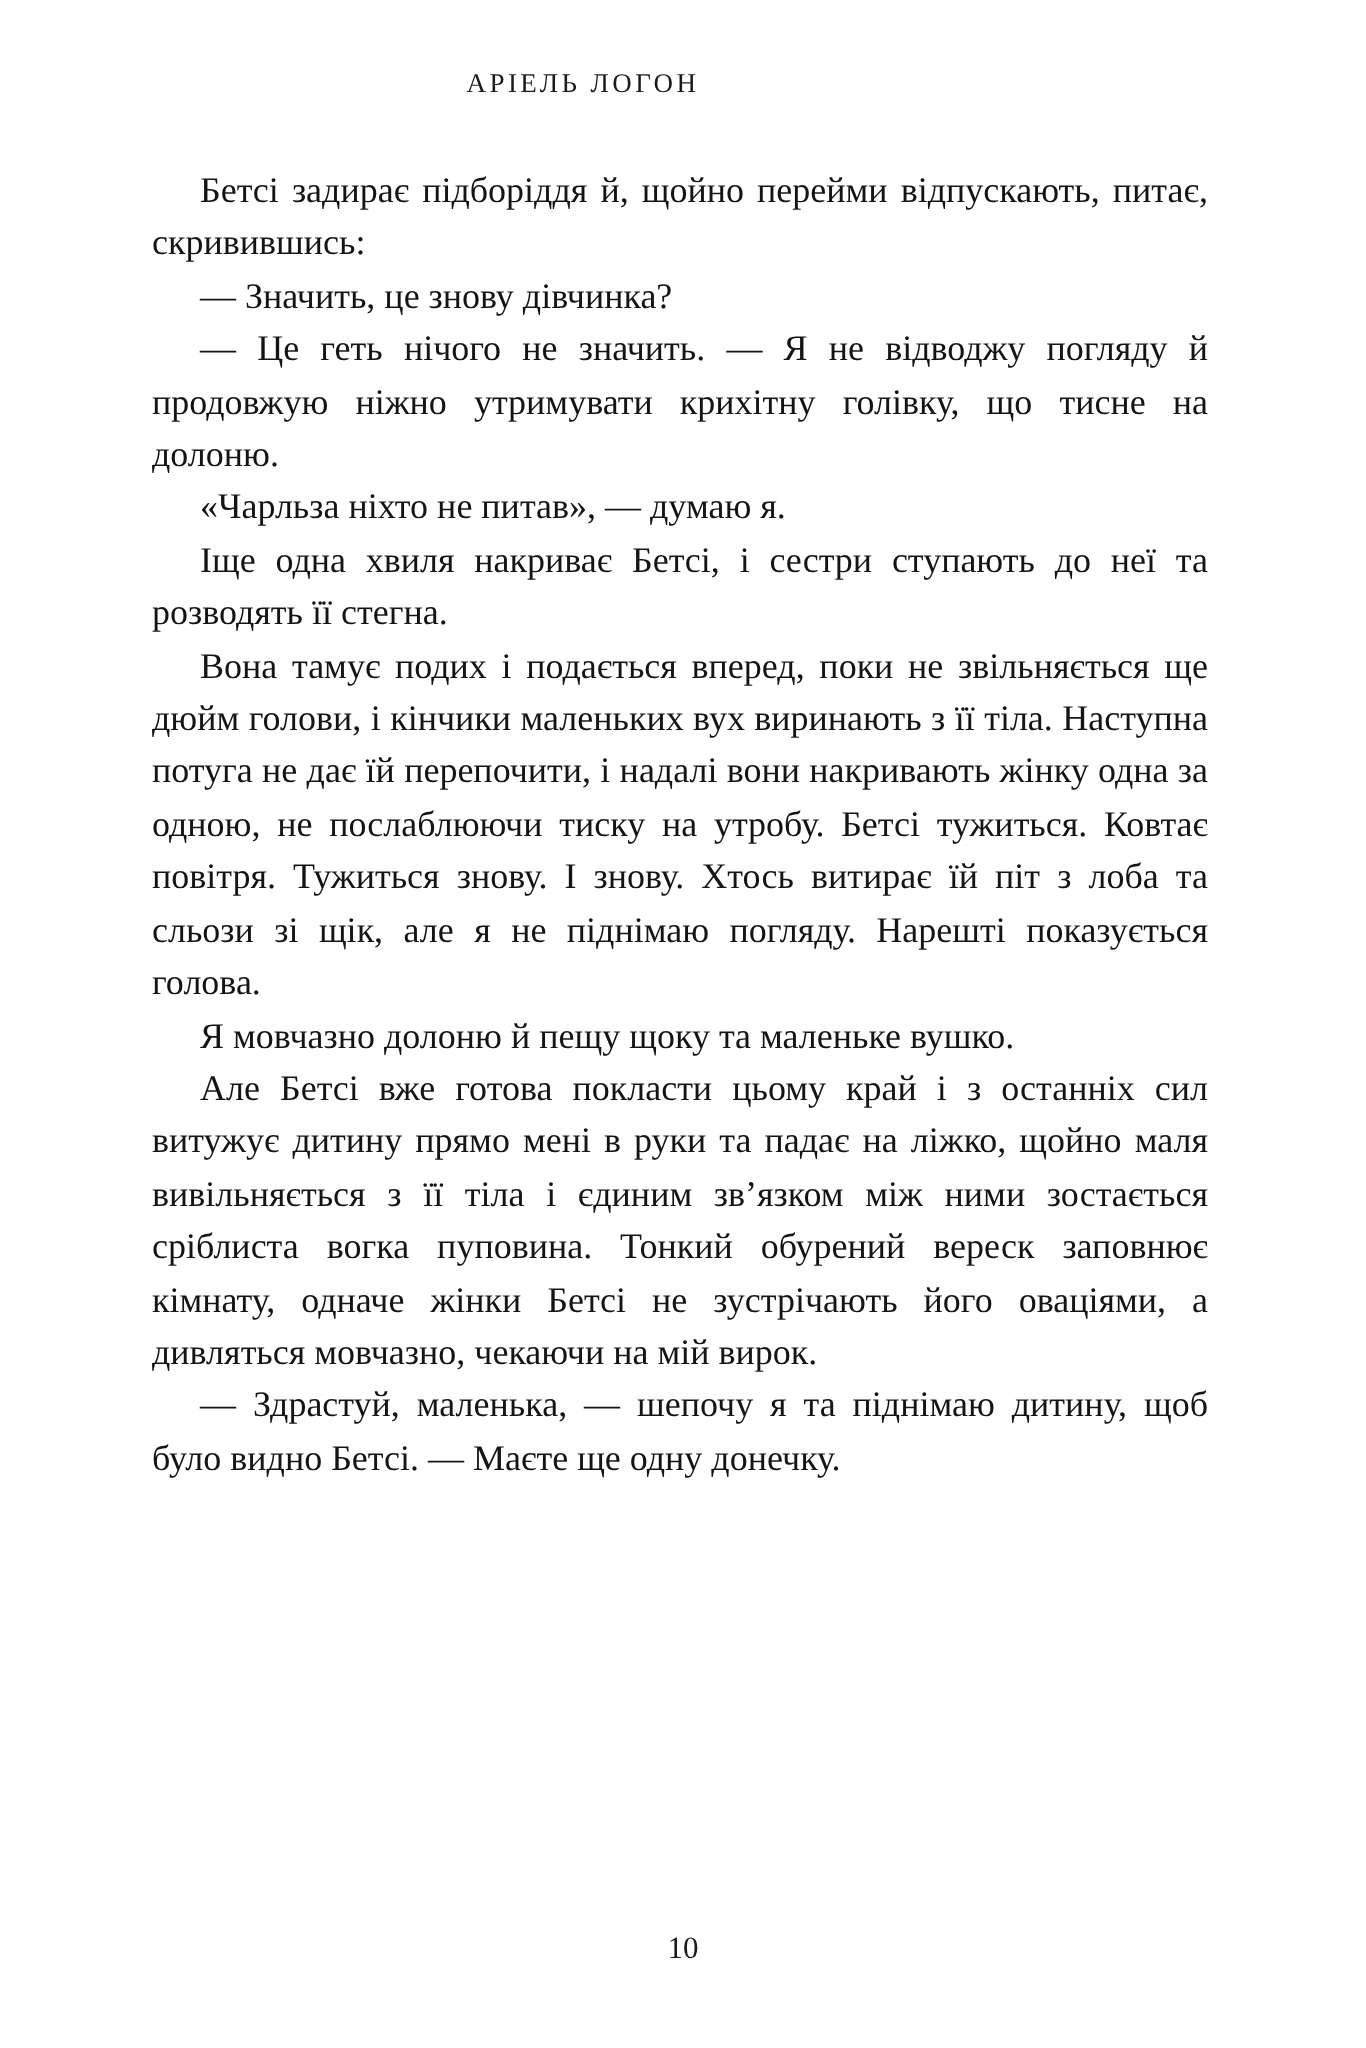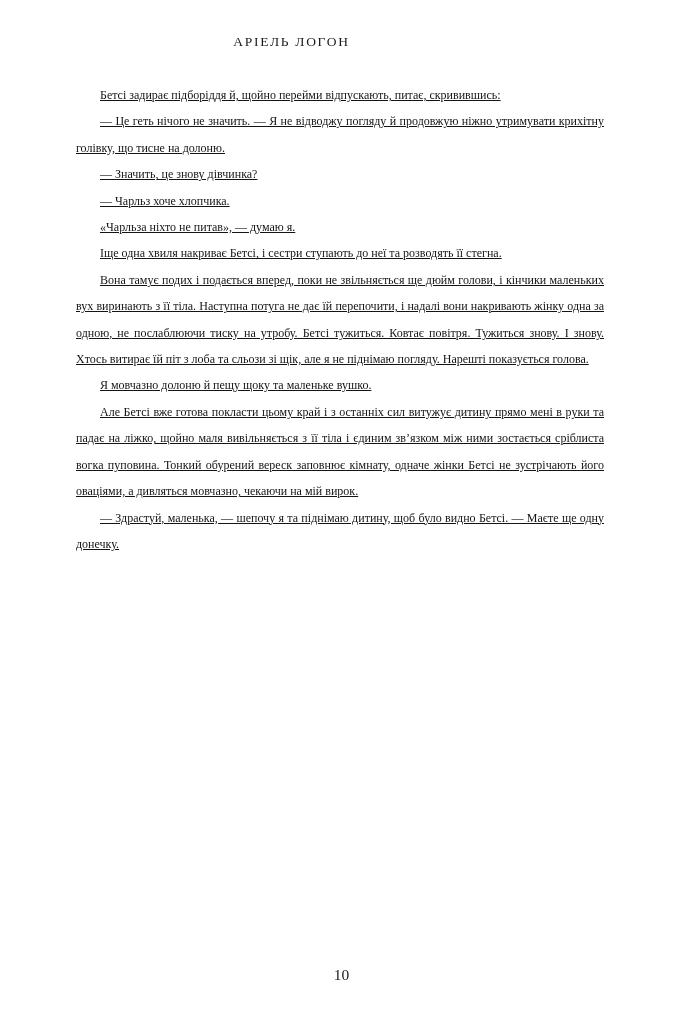--- a/index.html
+++ b/index.html
@@ -28,27 +28,26 @@
     letter-spacing: 1.7px;
     font-variant: small-caps;
     text-transform: uppercase;
     color: #1a1a1a;
   }
   .body-text {
     position: absolute;
     top: 82px;
     left: 76px;
     width: 528px;
-    font-size: 12px;
+    font-size: 18px;
     line-height: 26.4px;
     text-align: justify;
     text-justify: inter-word;
     hyphens: manual;
     color: #141414;
-    text-decoration: underline;
   }
   .body-text p {
     margin: 0;
     text-indent: 24px;
   }
   .body-text p.dash {
     text-indent: 24px;
   }
   .folio {
     position: absolute;
@@ -63,23 +62,22 @@
 </style>
 </head>
 <body>
 
 <div class="page">
 
   <div class="running-head">Аріель Логон</div>
 
   <div class="body-text">
     <p>Бетсі задирає підборіддя й, щойно перейми відпускають, питає, скривившись:</p>
+    <p class="dash">— Значить, це знову дівчинка?</p>
     <p class="dash">— Це геть нічого не значить. — Я не відводжу погляду й продовжую ніжно утримувати крихітну голівку, що тисне на долоню.</p>
-    <p class="dash">— Значить, це знову дівчинка?</p>
-    <p class="dash">— Чарльз хоче хлопчика.</p>
     <p>«Чарльза ніхто не питав», — думаю я.</p>
     <p>Іще одна хвиля накриває Бетсі, і сестри ступають до неї та розводять її стегна.</p>
     <p>Вона тамує подих і подається вперед, поки не звільняється ще дюйм голови, і кінчики маленьких вух виринають з її тіла. Наступна потуга не дає їй перепочити, і надалі вони накривають жінку одна за одною, не послаблюючи тиску на утробу. Бетсі тужиться. Ковтає повітря. Тужиться знову. І знову. Хтось витирає їй піт з лоба та сльози зі щік, але я не піднімаю погляду. Нарешті показується голова.</p>
     <p>Я мовчазно долоню й пещу щоку та маленьке вушко.</p>
     <p>Але Бетсі вже готова покласти цьому край і з останніх сил витужує дитину прямо мені в руки та падає на ліжко, щойно маля вивільняється з її тіла і єдиним зв’язком між ними зостається сріблиста вогка пуповина. Тонкий обурений вереск заповнює кімнату, одначе жінки Бетсі не зустрічають його оваціями, а дивляться мовчазно, чекаючи на мій вирок.</p>
     <p class="dash">— Здрастуй, маленька, — шепочу я та піднімаю дитину, щоб було видно Бетсі. — Маєте ще одну донечку.</p>
   </div>
 
   <div class="folio">10</div>
 

